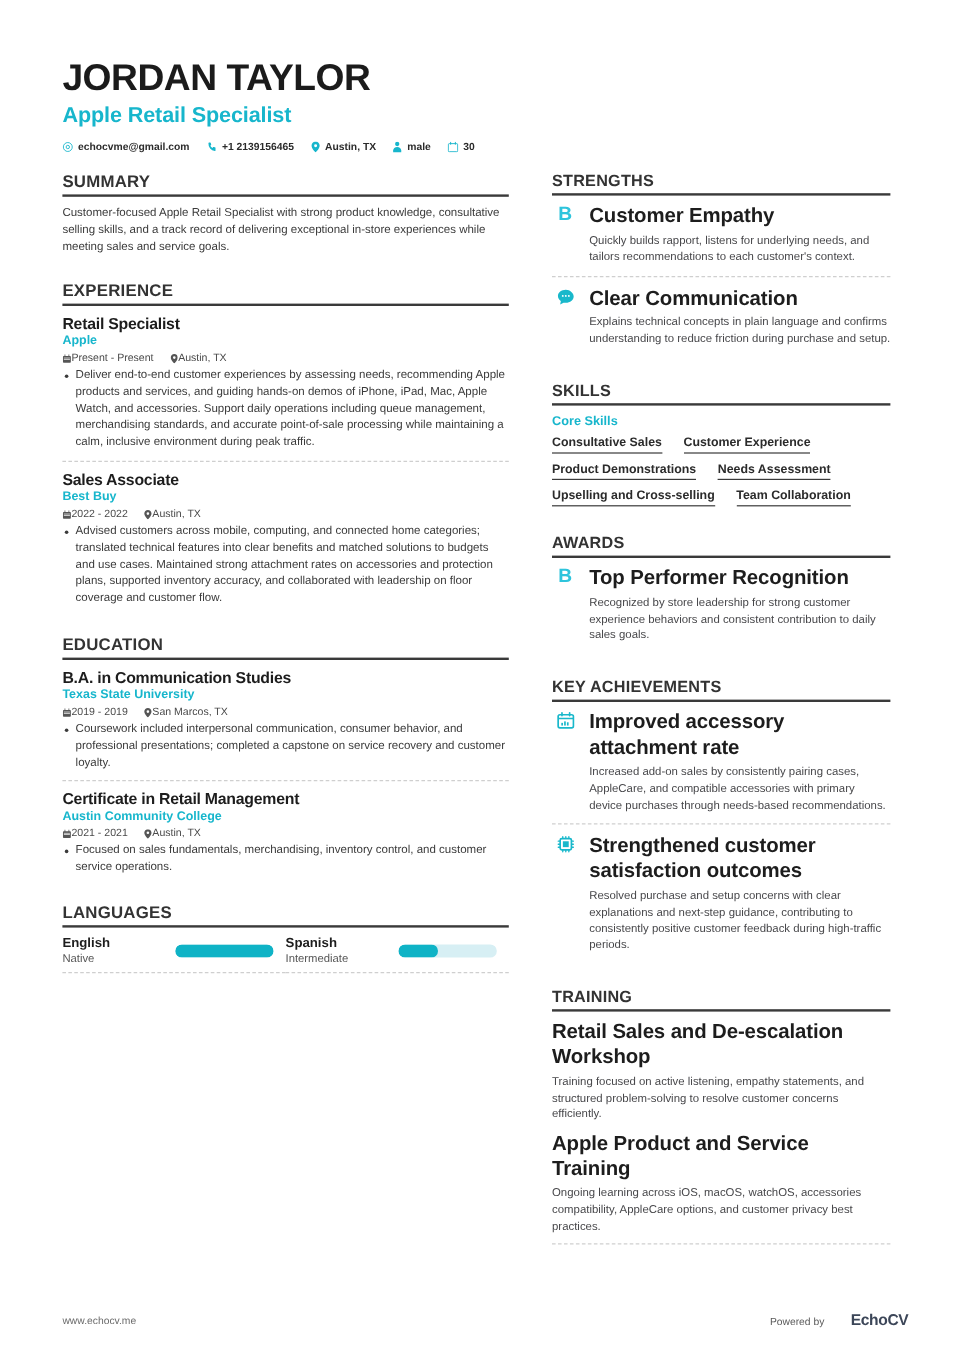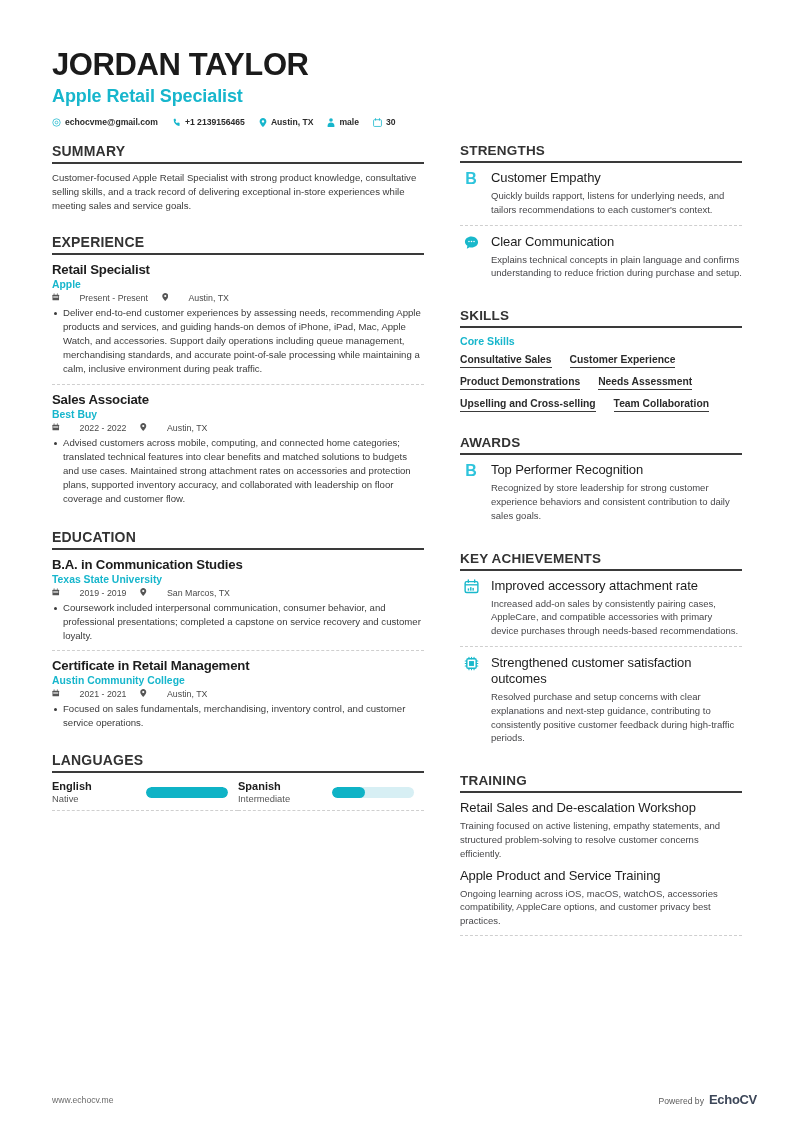--- a/index.html
+++ b/index.html
@@ -79,21 +79,21 @@
     font-size: 9.6px;
     line-height: 1.48;
     color: #3b3b3b;
   }
   .entry { padding-bottom: 7px; margin-bottom: 7px; border-bottom: 1px dashed #cfcfcf; }
   .entry.last { border-bottom: none; padding-bottom: 2px; margin-bottom: 0; }
   .e-title { font-size: 13.2px; font-weight: 700; color: #1d1d1d; letter-spacing: -0.2px; }
   .e-org { font-size: 10.4px; font-weight: 700; color: #17b6cc; margin-top: 2px; }
   .e-meta { display: flex; align-items: center; gap: 14px; margin-top: 3px; }
   .e-meta .m {
-    display: flex; align-items: flex-start; gap: 20px;
+    display: flex; align-items: flex-end; gap: 0;
     font-size: 8.8px; color: #4a4a4a;
   }
   .e-meta .m .ic { display: flex; color: #555; }
   ul.bul { list-style: none; margin-top: 3px; }
   ul.bul li {
     position: relative;
     padding-left: 11px;
     font-size: 9.6px;
     line-height: 1.48;
     color: #3b3b3b;
@@ -128,21 +128,21 @@
     margin-top: 7px;
     flex: none;
   }
   .bar i { display: block; height: 100%; border-radius: 6px; background: #0fb3c6; }
 
   
   .ritem { display: flex; gap: 9px; padding-bottom: 8px; margin-bottom: 8px; border-bottom: 1px dashed #cfcfcf; }
   .ritem.last { border-bottom: none; margin-bottom: 0; }
   .ritem .ricon { width: 22px; flex: none; display: flex; justify-content: center; padding-top: 1px; color: #19b8cb; }
   .ritem .rtxt { flex: 1; }
-  .r-title { font-size: 13px; font-weight: 400; color: #1d1d1d; line-height: 1.22; letter-spacing: -0.1px; }
+  .r-title { font-size: 17px; font-weight: 700; color: #1d1d1d; line-height: 1.22; letter-spacing: -0.1px; }
   .r-desc { font-size: 9.5px; line-height: 1.46; color: #47474a; margin-top: 3px; }
   .letter-ic {
     font-size: 16px; font-weight: 700; color: #2ec4dc;
     line-height: 1; font-family: "Liberation Sans", sans-serif;
   }
 
   
   .skill-cat { font-size: 10.6px; font-weight: 700; color: #17b6cc; margin-bottom: 2px; }
   .skill-rows { display: flex; flex-wrap: wrap; }
   .skill {
@@ -157,21 +157,21 @@
   .pitem { padding-bottom: 7px; margin-bottom: 7px; border-bottom: 1px dashed #cfcfcf; }
   .pitem.last { border-bottom: none; margin-bottom: 0; }
 
   
   .footer {
     position: absolute;
     left: 52px; right: 37px; bottom: 16px;
     display: flex; align-items: center; justify-content: space-between;
   }
   .f-url { font-size: 8.6px; color: #6a6a6a; }
-  .f-right { display: flex; align-items: baseline; gap: 5px; }
+  .f-right { display: flex; align-items: baseline; gap: 22px; }
   .f-pow { font-size: 8.6px; color: #5a5a5a; }
   .f-brand { font-size: 13px; font-weight: 700; color: #3c4658; letter-spacing: -0.3px; }
 </style>
 </head>
 <body>
 
 <div class="page">
 
   <div class="hdr">
     <div class="name">JORDAN TAYLOR</div>

